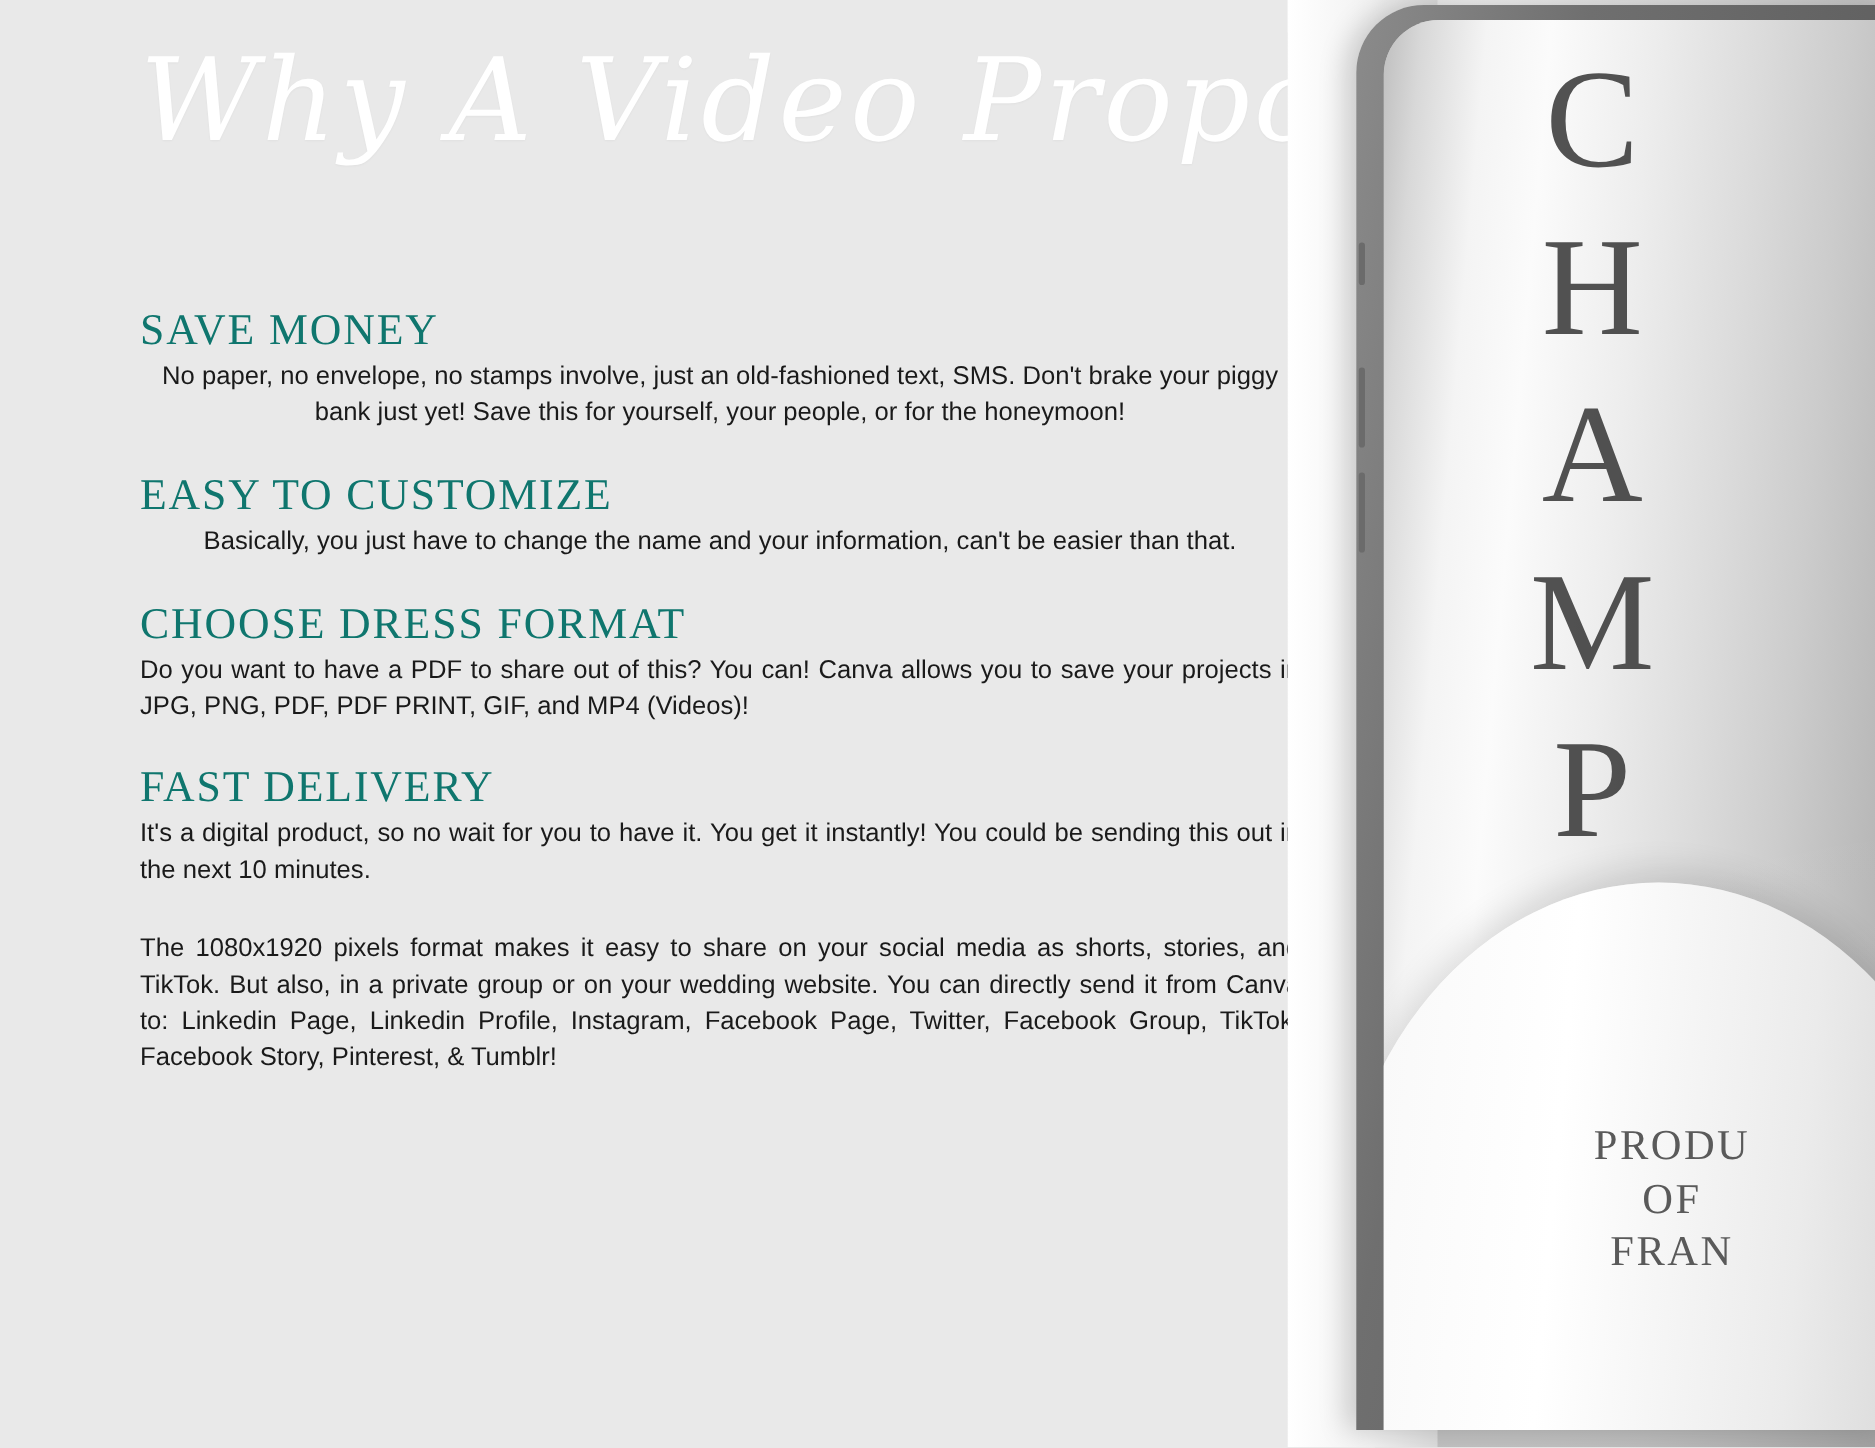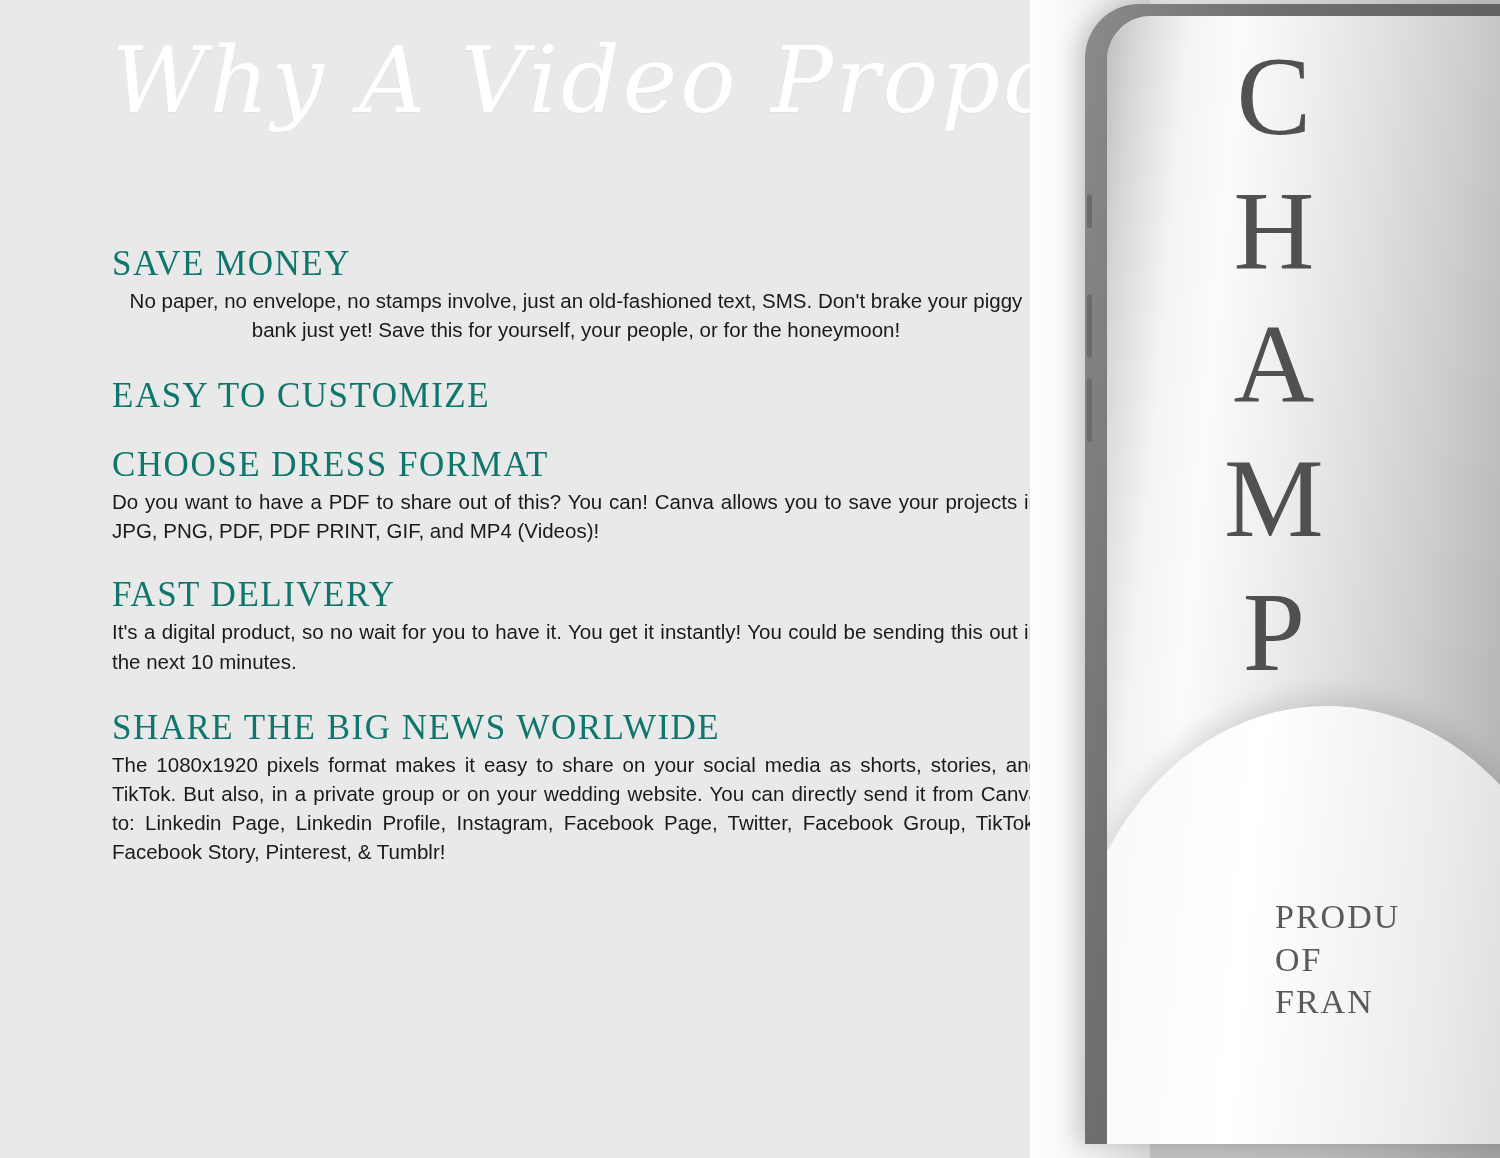--- a/index.html
+++ b/index.html
@@ -123,20 +123,21 @@
     white-space: nowrap;
     line-height: 0.82;
   }
   .bottle-bottom-text {
     position: absolute;
     left: 168px;
     top: 880px;
     font-family: "Liberation Serif", serif;
     font-size: 34px;
     color: #5a5a5a;
+    text-align: center;
     line-height: 1.25;
     letter-spacing: 2px;
   }
   .phone-button {
     position: absolute;
     left: 2px;
     width: 5px;
     border-radius: 3px;
     background: #6b6b6b;
   }
@@ -221,34 +222,34 @@
     <div class="sections">
 
       <div class="section s1">
         <h2 class="sec-title">SAVE MONEY</h2>
         <p class="sec-body nojustify">No paper, no envelope, no stamps involve, just an old-fashioned text, SMS. Don't brake your piggy bank just yet! Save this for yourself, your people, or for the honeymoon!</p>
       </div>
 
 
       <div class="section s3">
         <h2 class="sec-title">EASY  TO CUSTOMIZE</h2>
+        <p class="sec-body nojustify">Basically, you just have to change the name and your information, can't be easier than that.</p>
       </div>
 
       <div class="section s4">
         <h2 class="sec-title">CHOOSE DRESS FORMAT</h2>
         <p class="sec-body">Do you want to have a PDF to share out of this? You can! Canva allows you to save your projects in JPG, PNG, PDF, PDF PRINT, GIF, and MP4 (Videos)!</p>
       </div>
 
       <div class="section s5">
         <h2 class="sec-title">FAST DELIVERY</h2>
         <p class="sec-body">It's a digital product, so no wait for you to have it. You get it instantly! You could be sending this out in the next 10 minutes.</p>
       </div>
 
       <div class="section s6">
-        <h2 class="sec-title">SHARE THE BIG NEWS WORLWIDE</h2>
         <p class="sec-body">The 1080x1920 pixels format makes it easy to share on your social media as shorts, stories, and TikTok. But also, in a private group or on your wedding website. You can directly send it from Canva to: Linkedin Page, Linkedin Profile, Instagram, Facebook Page, Twitter, Facebook Group, TikTok, Facebook Story, Pinterest, &amp; Tumblr!</p>
       </div>
 
       <div class="section">
       </div>
 
     </div>
   </div>
 
   <div class="photo-panel">

